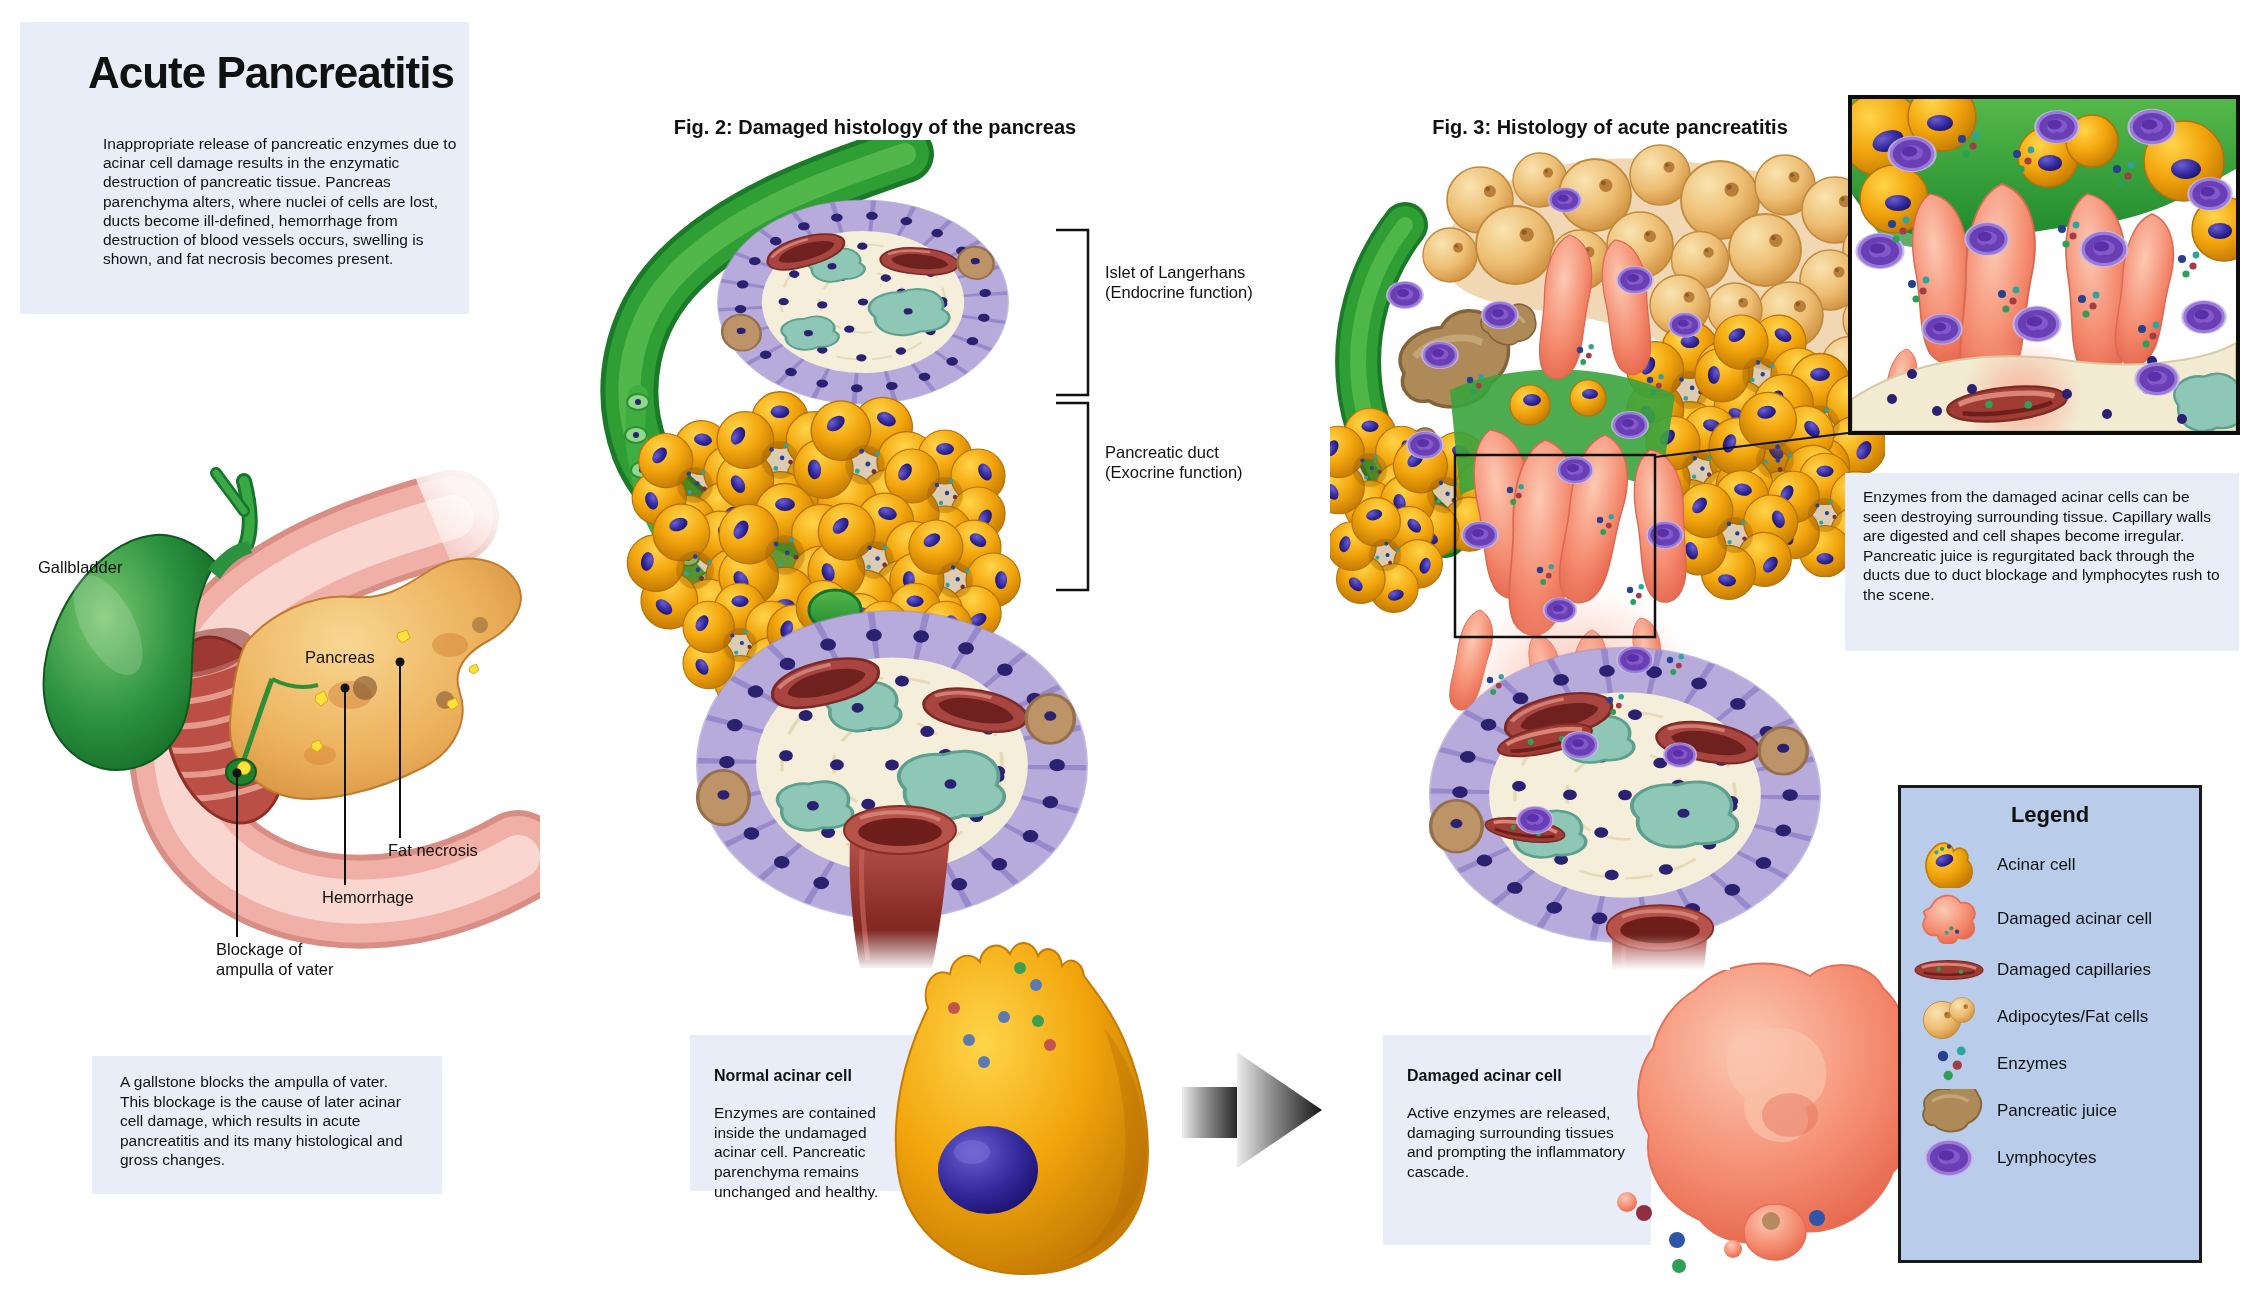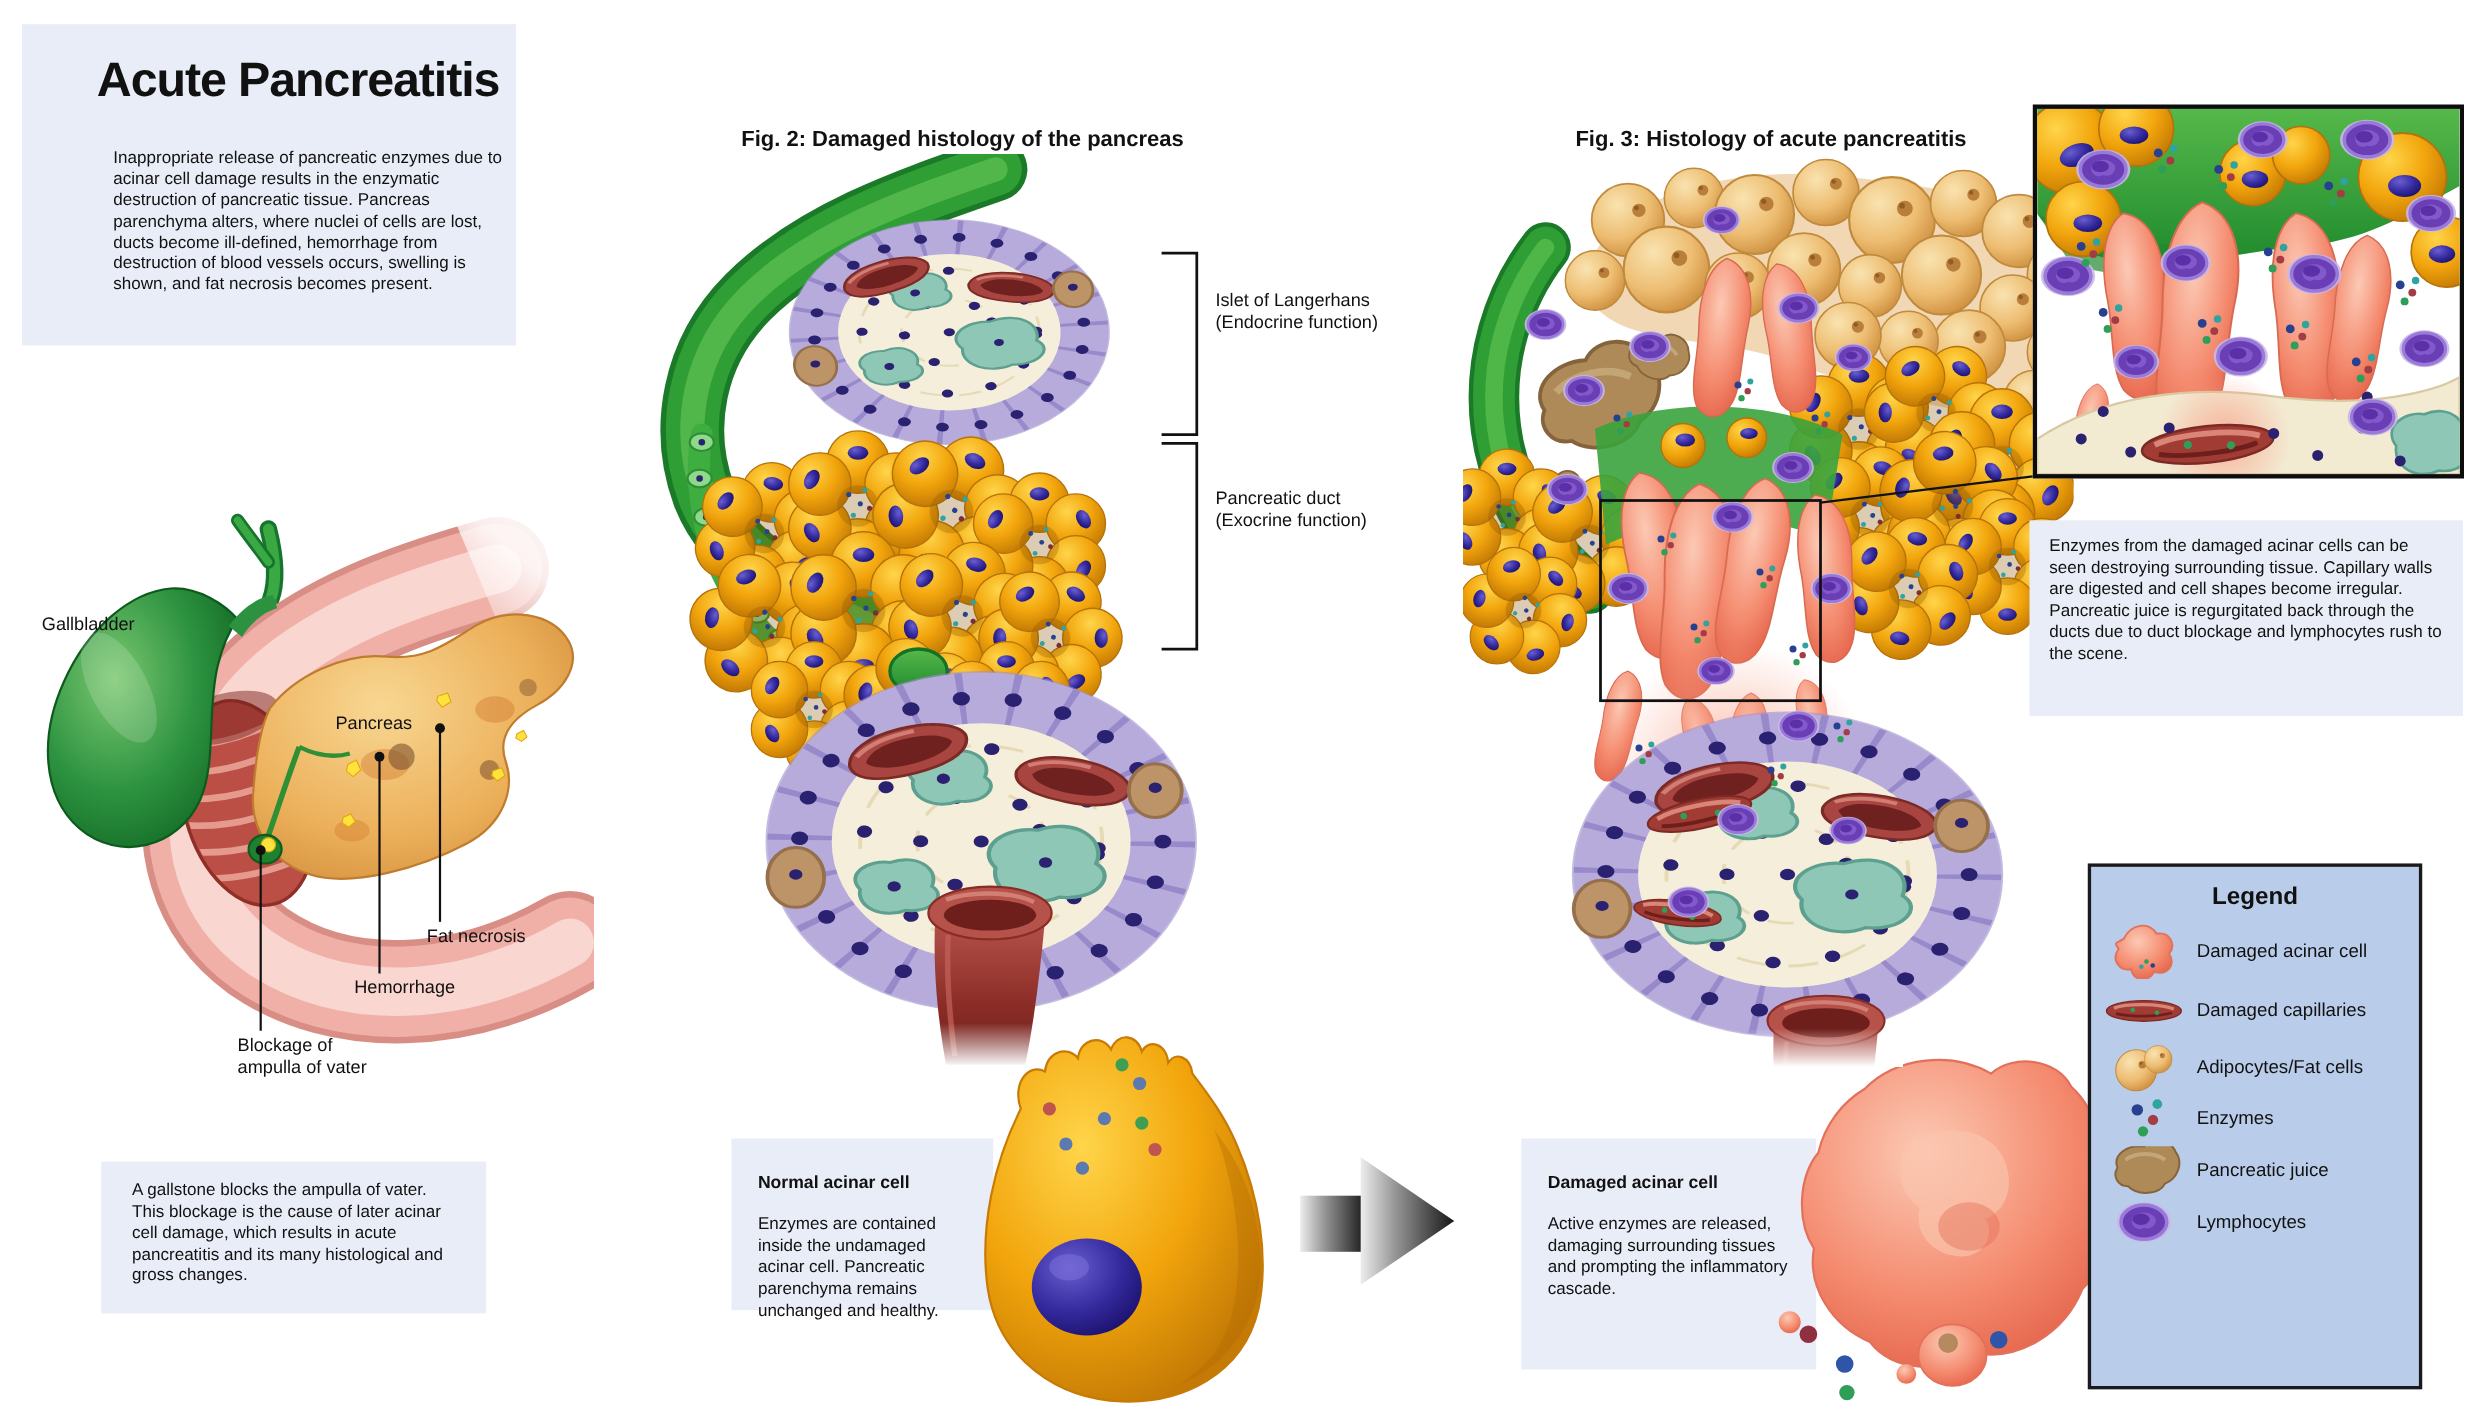--- a/index.html
+++ b/index.html
@@ -9,21 +9,21 @@
   .infobox{background:#e9edf7;}
   .title-box{left:20px;top:22px;width:449px;height:292px;}
   .main-title{position:absolute;left:68px;top:26px;font-size:44px;font-weight:bold;letter-spacing:-1px;}
   .intro-body{position:absolute;left:83px;top:112px;width:372px;font-size:15.5px;line-height:1.24;}
   .fig-title{position:absolute;font-weight:bold;font-size:20px;text-align:center;line-height:1.3;}
   .fig1-title{left:40px;top:406px;width:460px;}
   .fig2-title{left:600px;top:114px;width:550px;}
   .fig3-title{left:1330px;top:114px;width:560px;}
   .caption-left{left:92px;top:1056px;width:350px;height:138px;}
   .caption-left .cap-text{position:absolute;left:28px;top:16px;width:300px;font-size:15.5px;line-height:1.26;}
-  .normal-box{left:665px;top:1035px;width:238px;height:156px;}
+  .normal-box{left:690px;top:1035px;width:238px;height:156px;}
   .damaged-box{left:1383px;top:1035px;width:268px;height:210px;}
   .cellbox-head{position:absolute;left:24px;top:32px;font-size:16px;font-weight:bold;}
   .cellbox-body{position:absolute;left:24px;top:68px;width:186px;font-size:15.5px;line-height:1.27;}
   .damaged-box .cellbox-body{width:232px;}
   .enzy-box{left:1845px;top:473px;width:394px;height:178px;}
   .enzy-box .cap-text{position:absolute;left:18px;top:14px;width:360px;font-size:15.5px;line-height:1.26;}
   .legend{left:1898px;top:785px;width:304px;height:478px;background:#b9cce9;border:3px solid #1a1a1a;
           box-sizing:border-box;display:flex;flex-direction:column;padding:10px 0 0 0;}
   .legend-title{font-size:22px;font-weight:bold;text-align:center;margin:4px 0 10px 0;}
   .legend-row{display:flex;align-items:center;height:47px;}
@@ -602,20 +602,28 @@
   </div>
 
   <div class="absbox infobox enzy-box">
     <div class="cap-text">Enzymes from the damaged acinar cells can be seen destroying surrounding tissue. Capillary walls are digested and cell shapes become irregular. Pancreatic juice is regurgitated back through the ducts due to duct blockage and lymphocytes rush to the scene.</div>
   </div>
 
   <div class="absbox legend">
     <div class="legend-title">Legend</div>
     <div class="legend-row">
       <span class="licon">
+        <svg width="70" height="46" viewBox="-35 -23 70 46">
+            <use href="#sym-acin-cell" transform="scale(1.15)"></use>
+          </svg>
+      </span>
+      <span class="llabel">Acinar cell</span>
+    </div>
+    <div class="legend-row">
+      <span class="licon">
         <svg width="70" height="50" viewBox="-35 -25 70 50">
             <use href="#sym-dam-cell" transform="scale(1.15)"></use>
           </svg>
       </span>
       <span class="llabel">Damaged acinar cell</span>
     </div>
     <div class="legend-row">
       <span class="licon">
         <svg width="78" height="32" viewBox="-39 -16 78 32">
             <use href="#sym-dcap" transform="scale(0.85)"></use>

